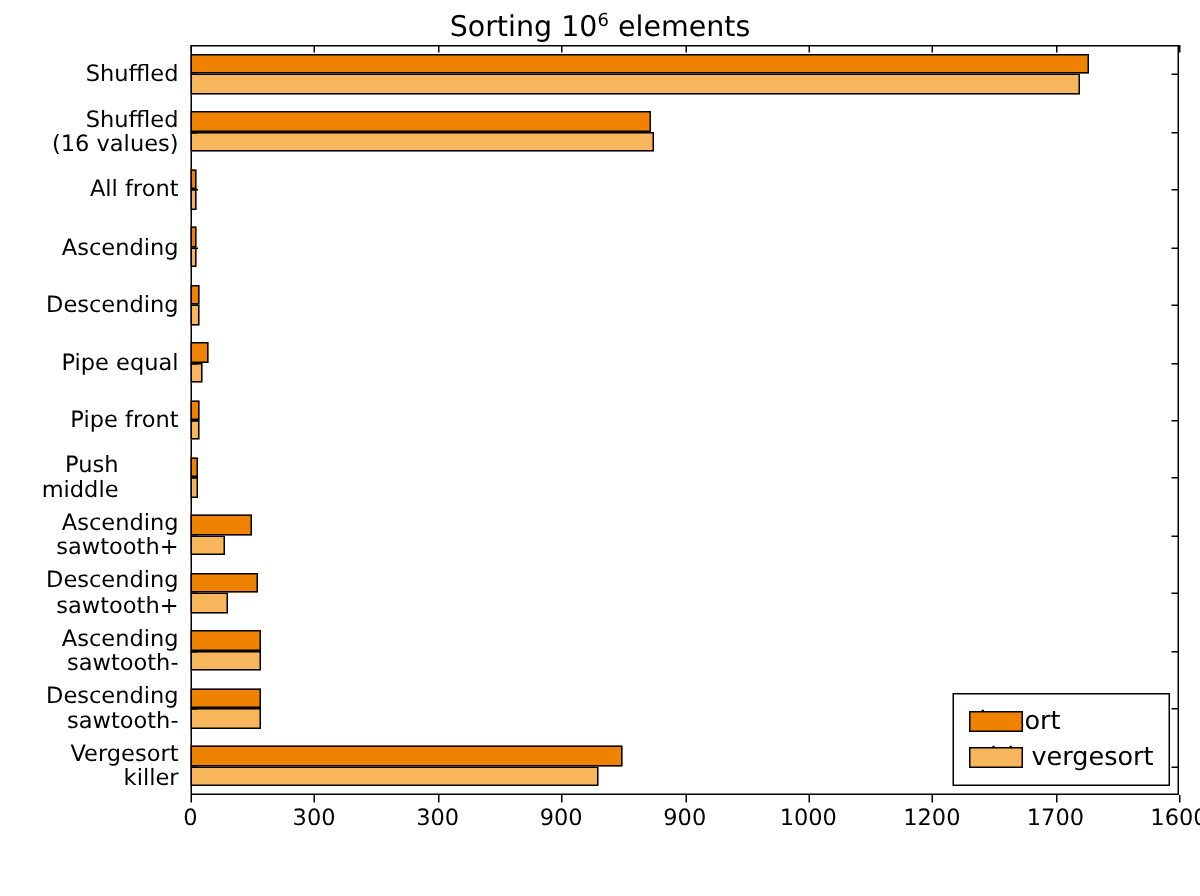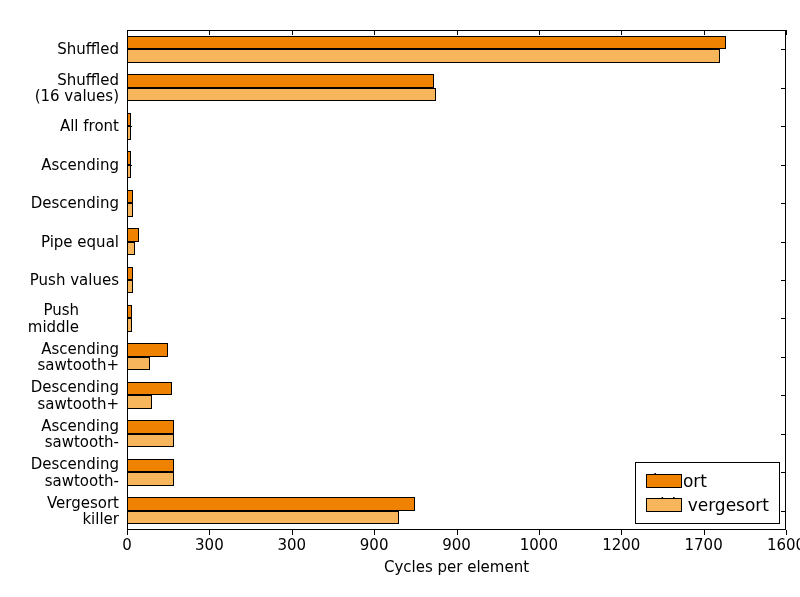--- a/index.html
+++ b/index.html
@@ -105,24 +105,28 @@
     position: absolute;
     width: 100%;
     text-align: center;
     font-size: 15px;
   }
 </style>
 </head>
 <body>
 <div id="chart">
 
+  <div class="title">
+    <span>Sorting </span>
+    <span>10</span><sup>6</sup>
+    <span> elements</span>
+  </div>
 
   <div id="plot" class="plot-area" style="left: 127px; top: 30px; width: 659px; height: 500px;"></div>
 
-  <div id="xlabel" class="xlabel" style="left: 127px; width: 659px; top: 558px;">Cycles per element</div>
 
   <div id="legend" class="legend" style="right: 20px; bottom: 73px;">
     <div class="legend-row">
       <div class="legend-swatch bar timsort"></div>
       <span>timsort</span>
     </div>
     <div class="legend-row">
       <div class="legend-swatch bar vergesort"></div>
       <span>with vergesort</span>
     </div>
@@ -179,21 +183,21 @@
       <div>Descending</div>
     </div>
     <div class="ytick" style="left: 127px; top: 203.077px;"></div>
     <div class="ytick-right" style="left: 781px; top: 203.077px;"></div>
     <div class="yticklabel" style="right: 681px; top: 241.538px;">
       <div>Pipe equal</div>
     </div>
     <div class="ytick" style="left: 127px; top: 241.538px;"></div>
     <div class="ytick-right" style="left: 781px; top: 241.538px;"></div>
     <div class="yticklabel" style="right: 681px; top: 280px;">
-      <div>Push values</div>
+      <div>Pipe front</div>
     </div>
     <div class="ytick" style="left: 127px; top: 280px;"></div>
     <div class="ytick-right" style="left: 781px; top: 280px;"></div>
     <div class="yticklabel" style="right: 721px; top: 318.462px;">
       <div>Push middle</div>
     </div>
     <div class="ytick" style="left: 127px; top: 318.462px;"></div>
     <div class="ytick-right" style="left: 781px; top: 318.462px;"></div>
     <div class="yticklabel" style="right: 681px; top: 356.923px;">
       <div>Ascending</div>

